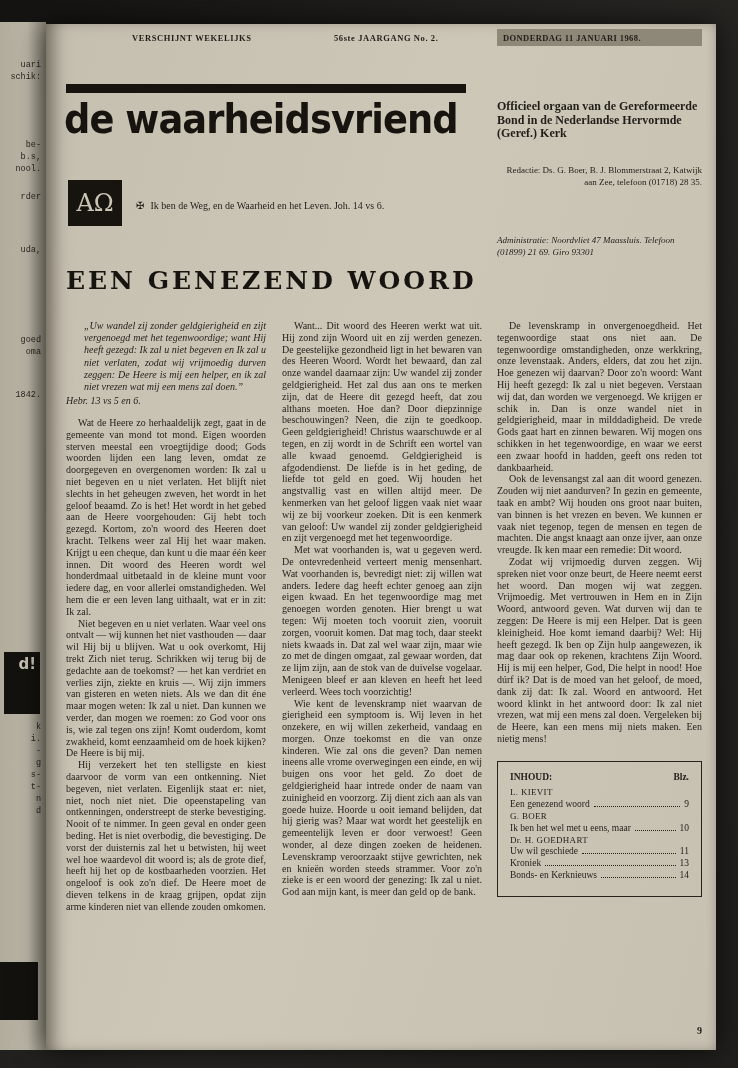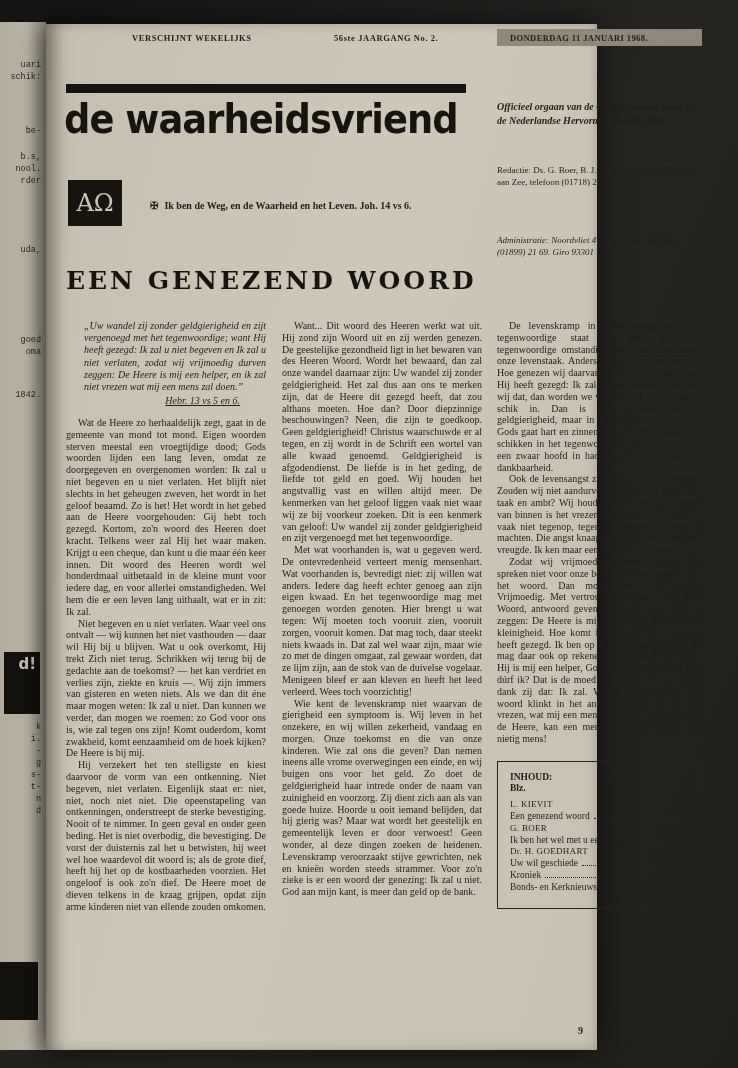--- a/index.html
+++ b/index.html
@@ -4,68 +4,68 @@
 <style>
   html,body{margin:0;padding:0;width:738px;height:1068px;}
   body{background:#1b1a18;font-family:"Liberation Serif",serif;}
   .stage{position:relative;width:738px;height:1068px;overflow:hidden;
          background:linear-gradient(115deg,#141312 0%,#262522 55%,#201f1c 100%);}
 
   
   .sliver{position:absolute;left:0;top:22px;width:46px;height:1028px;
           background:linear-gradient(90deg,#b2ac9d,#bcb6a7 60%,#8f8a7c);}
   .frag{position:absolute;right:5px;font-size:8.5px;color:#2b2720;white-space:nowrap;font-family:Liberation Mono, monospace;}
-  .f0{top:38px}.f1{top:50px}.f2{top:104px}.f3{top:130px}.f4{top:142px}.f5{top:154px}
+  .f0{top:38px}.f1{top:50px}.f2{top:118px}.f3{top:130px}.f4{top:142px}.f5{top:170px}
   .f6{top:223px}.f7{top:313px}.f8{top:325px}.f9{top:368px}
   .f10{top:700px}.f11{top:712px}.f12{top:724px}.f13{top:736px}
   .f14{top:748px}.f15{top:760px}.f16{top:772px}.f17{top:784px}
   .ad-box{position:absolute;left:4px;top:630px;width:36px;height:62px;background:#14120e;
           color:#cac4b5;font-family:"DejaVu Sans",sans-serif;font-weight:bold;font-size:15px;
           display:flex;align-items:flex-start;justify-content:flex-end;padding:3px 4px;box-sizing:border-box;}
   .corner-box{position:absolute;left:0;top:940px;width:38px;height:58px;background:#14120e;}
 
   
-  .page{position:absolute;left:46px;top:24px;width:551px;height:1026px;color:#211e19;
+  .page{position:absolute;left:46px;top:24px;width:670px;height:1026px;color:#211e19;
         background:linear-gradient(105deg,#c5bfb0,#cdc7b8 45%,#c7c1b2);
         box-shadow:inset 14px 0 18px -8px rgba(25,20,10,.55), inset -6px 0 12px -8px rgba(25,20,10,.35), 0 0 28px rgba(0,0,0,.7);}
 
   .hdr{position:absolute;top:9px;font-size:8.5px;font-weight:bold;letter-spacing:.6px;white-space:nowrap;}
   .hdr-left{left:86px;}
   .hdr-center{left:288px;}
   .date-band{position:absolute;left:451px;top:5px;width:205px;height:17px;background:#8e8878;
-             display:flex;align-items:center;padding-left:13px;box-sizing:border-box;
+             display:flex;align-items:center;padding-left:6px;box-sizing:border-box;
              font-size:8.5px;font-weight:bold;letter-spacing:.4px;white-space:nowrap;}
 
   .mast-bar{position:absolute;left:20px;top:60px;width:400px;height:9px;background:#17140f;}
   .mast-title{position:absolute;left:18px;top:72px;font-family:"DejaVu Sans",sans-serif;
               font-weight:bold;font-size:40px;letter-spacing:-1px;transform:scaleX(.92);
               transform-origin:left;white-space:nowrap;color:#17140f;}
 
   .logo{position:absolute;left:22px;top:156px;width:54px;height:46px;background:#17140f;color:#cac4b5;
         display:flex;align-items:center;justify-content:center;font-size:24px;font-family:"DejaVu Serif",serif;}
-  .motto{position:absolute;left:90px;top:176px;width:330px;font-size:10px;font-weight:bold;margin-left:14px;}
+  .motto{position:absolute;left:90px;top:176px;width:330px;font-size:10px;font-weight:normal;}
   .motto .cross{margin-right:6px;}
 
-  .organ{position:absolute;left:451px;top:76px;width:205px;font-size:10px;font-weight:bold;line-height:13.5px;font-style:italic;}
-  .redactie{position:absolute;left:451px;top:140px;width:205px;font-size:9px;line-height:12px;}
+  .organ{position:absolute;left:451px;top:76px;width:205px;font-size:12px;font-weight:bold;line-height:13.5px;}
+  .redactie{position:absolute;left:451px;top:140px;width:205px;font-size:9px;line-height:12px;text-align:right;}
   .administratie{position:absolute;left:451px;top:210px;width:205px;font-size:9px;line-height:12px;font-style:italic;}
 
   .headline{position:absolute;left:20px;top:242px;font-family:"DejaVu Serif",serif;
             font-weight:bold;font-size:25px;letter-spacing:3px;white-space:nowrap;color:#17140f;}
 
   .col{position:absolute;top:296px;width:200px;font-size:10px;line-height:11.8px;text-align:justify;}
   .col-1{left:20px;}
   .col-2{left:236px;}
   .col-3{left:451px;width:205px;}
   .col p{margin:0;text-indent:12px;}
   .quote{font-style:italic;margin:0 0 2px 0;padding-left:18px;line-height:12.2px;}
-  .quote-ref{font-style:italic;text-align:right;padding-right:26px;margin:0 0 10px 0;text-decoration:underline;}
+  .quote-ref{font-style:italic;padding-right:26px;margin:0 0 10px 0;}
 
   .inhoud{margin-top:16px;border:1.5px solid #26221c;padding:10px 12px 14px;text-align:left;}
-  .inhoud-head{display:flex;justify-content:space-between;font-weight:bold;font-size:9.5px;margin-bottom:4px;flex-direction:column;}
+  .inhoud-head{display:flex;justify-content:space-between;font-weight:bold;font-size:9.5px;margin-bottom:4px;}
   .entry{margin-top:0;}
   .entry-author{font-size:9px;letter-spacing:.3px;}
   .entry-author:empty{display:none;}
   .entry-line{display:flex;align-items:baseline;font-size:9.5px;}
   .leader{flex:1;border-bottom:1px dotted #26221c;margin:0 4px;min-width:12px;}
   .page-num{position:absolute;right:14px;bottom:14px;font-size:10px;font-weight:bold;}
 </style>
 </head>
 <body>
 

